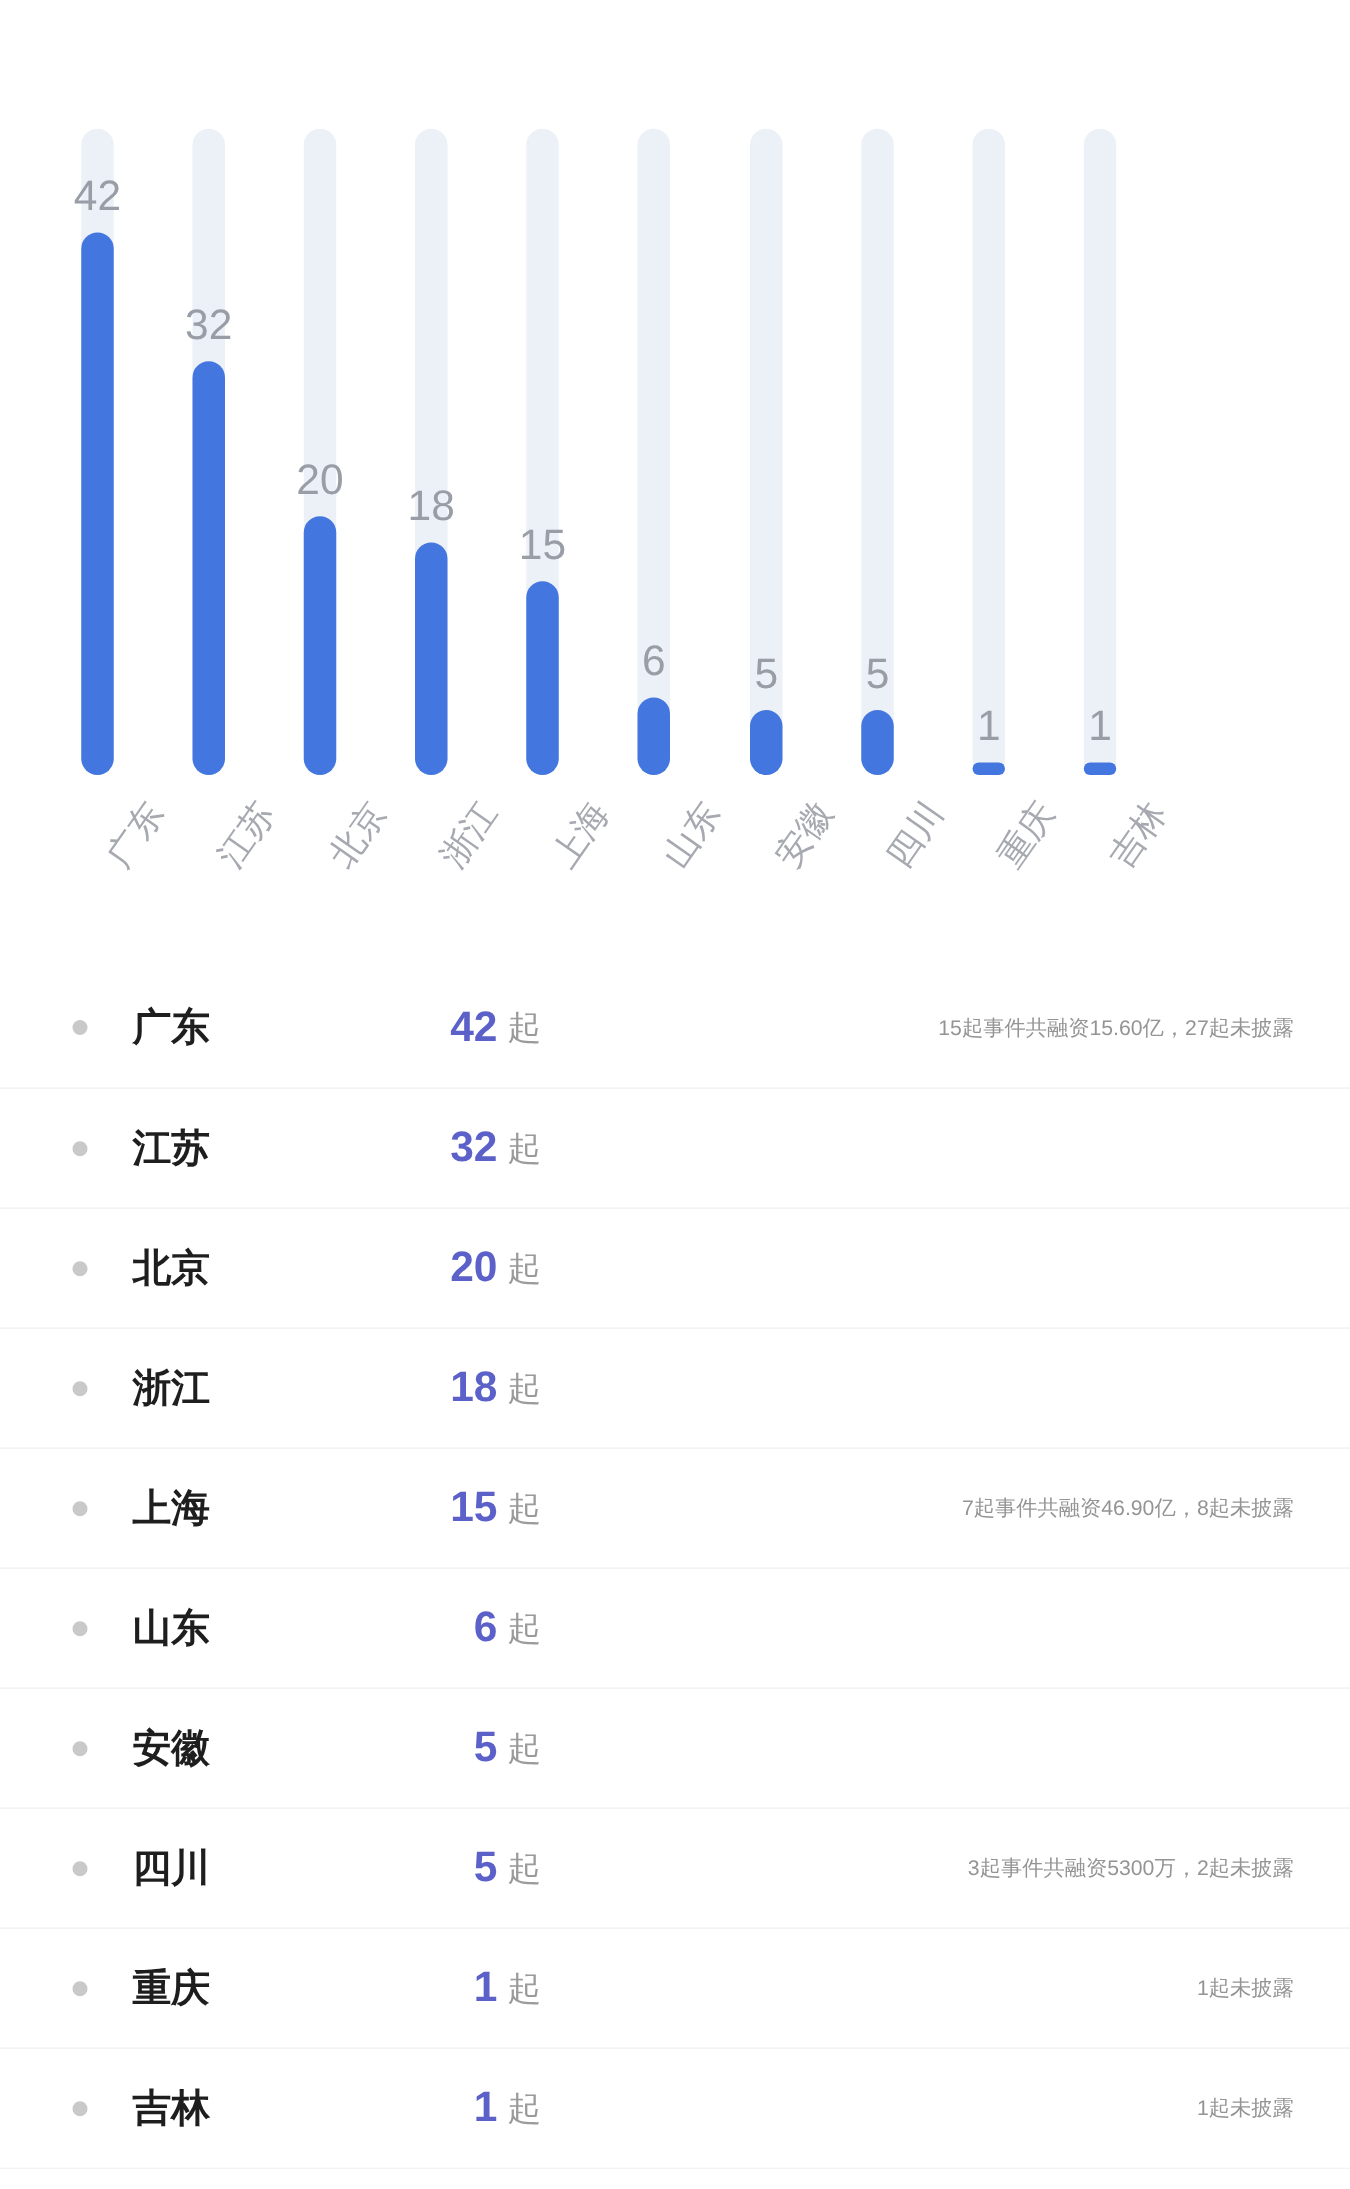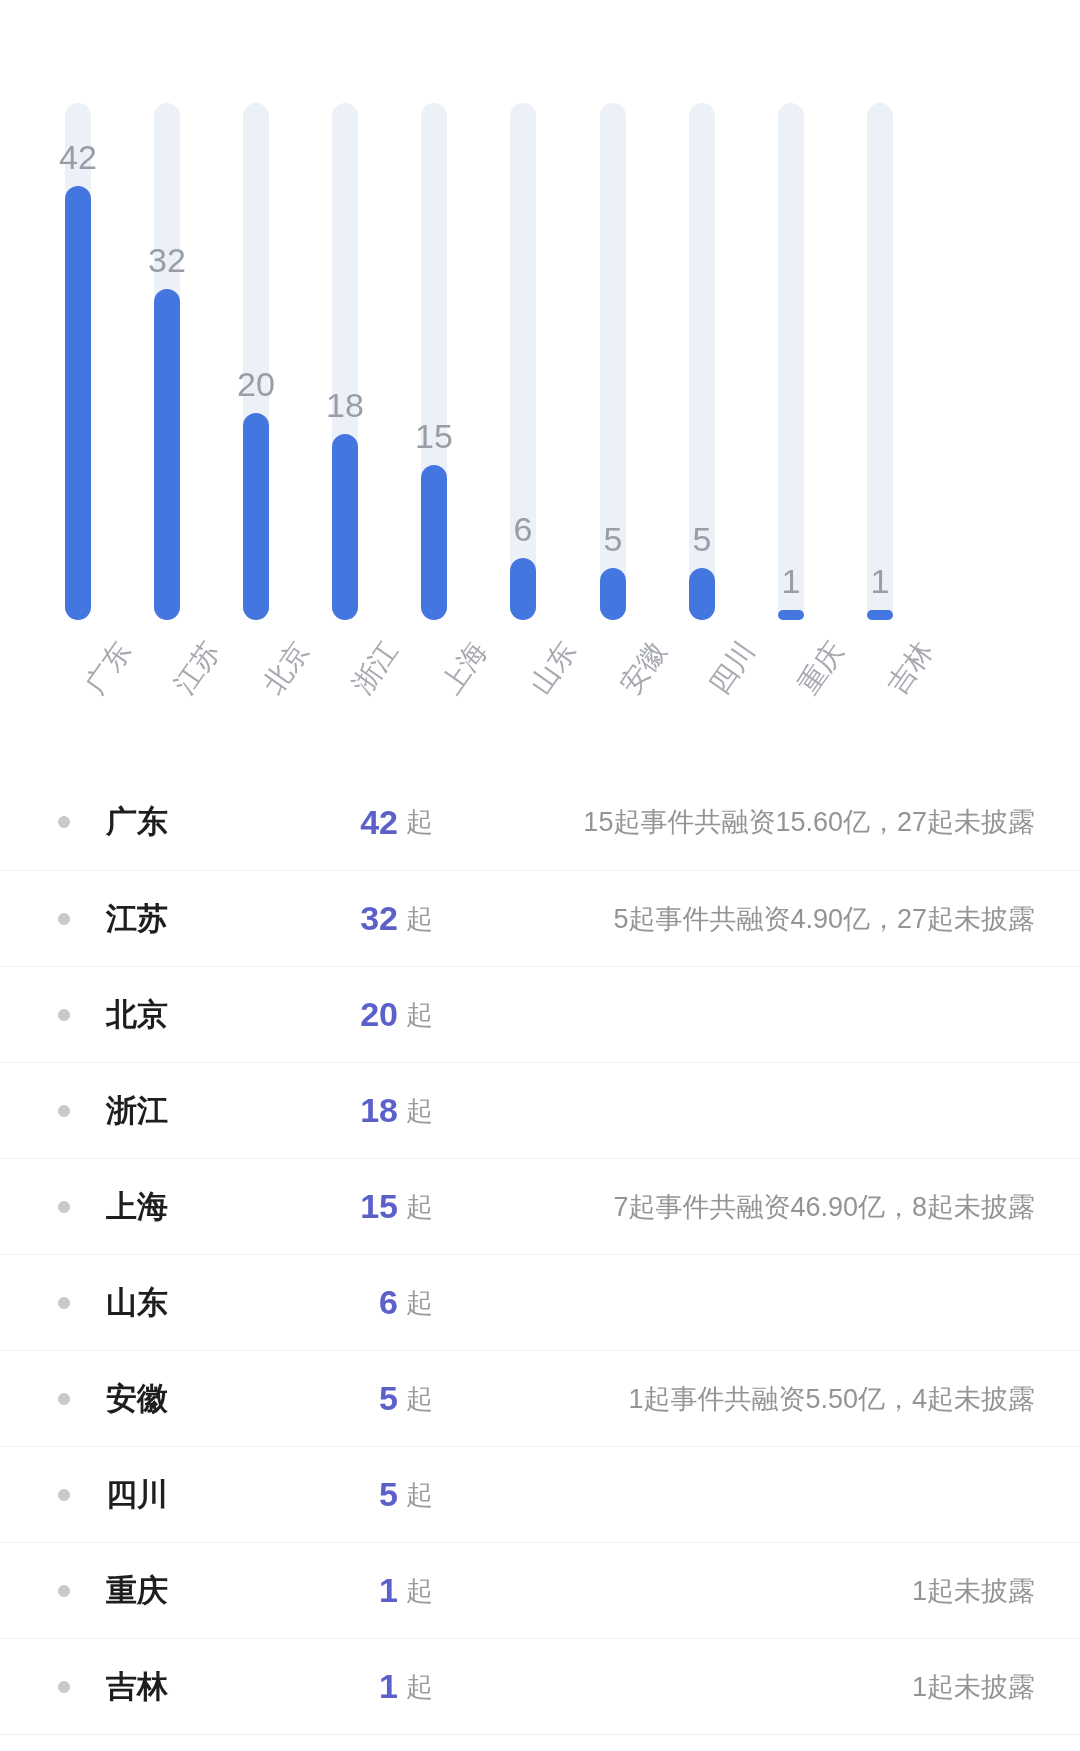--- a/index.html
+++ b/index.html
@@ -34,21 +34,21 @@
     padding:0 45px 0 58px;box-sizing:border-box;background:#ffffff;
   }
   .row + .row{border-top:1px solid #f0f0f0;}
   .bullet{
     width:12px;height:12px;border-radius:50%;background:#c9c9c9;
     flex:0 0 12px;margin-right:36px;
   }
   .prov{width:200px;font-size:31px;font-weight:bold;color:#1e1e1e;}
   .cnt{width:92px;text-align:right;font-size:34px;font-weight:bold;color:#5b61c9;}
   .unit{font-size:27px;color:#9a9a9a;margin-left:8px;}
-  .detail{flex:1;text-align:right;font-size:27px;color:#949494;white-space:nowrap;}
+  .detail{flex:1;text-align:right;font-size:17px;color:#949494;white-space:nowrap;}
 </style>
 </head>
 <body>
 
 <div class="chart">
   <div class="bar-col" style="left:65px">
     <div class="track">
       <div class="fill" style="height: 84%; background: rgb(68, 118, 224);"></div>
       <div class="bar-value" style="bottom: calc(84% + 12px);">42</div>
     </div>
@@ -125,21 +125,20 @@
     <span class="prov">广东</span>
     <span class="cnt">42</span>
     <span class="unit">起</span>
     <span class="detail">15起事件共融资15.60亿，27起未披露</span>
   </div>
   <div class="row">
     <span class="bullet"></span>
     <span class="prov">江苏</span>
     <span class="cnt">32</span>
     <span class="unit">起</span>
-    <span class="detail">5起事件共融资4.90亿，27起未披露</span>
   </div>
   <div class="row">
     <span class="bullet"></span>
     <span class="prov">北京</span>
     <span class="cnt">20</span>
     <span class="unit">起</span>
   </div>
   <div class="row">
     <span class="bullet"></span>
     <span class="prov">浙江</span>
@@ -157,27 +156,27 @@
     <span class="bullet"></span>
     <span class="prov">山东</span>
     <span class="cnt">6</span>
     <span class="unit">起</span>
   </div>
   <div class="row">
     <span class="bullet"></span>
     <span class="prov">安徽</span>
     <span class="cnt">5</span>
     <span class="unit">起</span>
-    <span class="detail">1起事件共融资5.50亿，4起未披露</span>
   </div>
   <div class="row">
     <span class="bullet"></span>
     <span class="prov">四川</span>
     <span class="cnt">5</span>
     <span class="unit">起</span>
+    <span class="detail">3起事件共融资5300万，2起未披露</span>
   </div>
   <div class="row">
     <span class="bullet"></span>
     <span class="prov">重庆</span>
     <span class="cnt">1</span>
     <span class="unit">起</span>
     <span class="detail">1起未披露</span>
   </div>
   <div class="row">
     <span class="bullet"></span>

